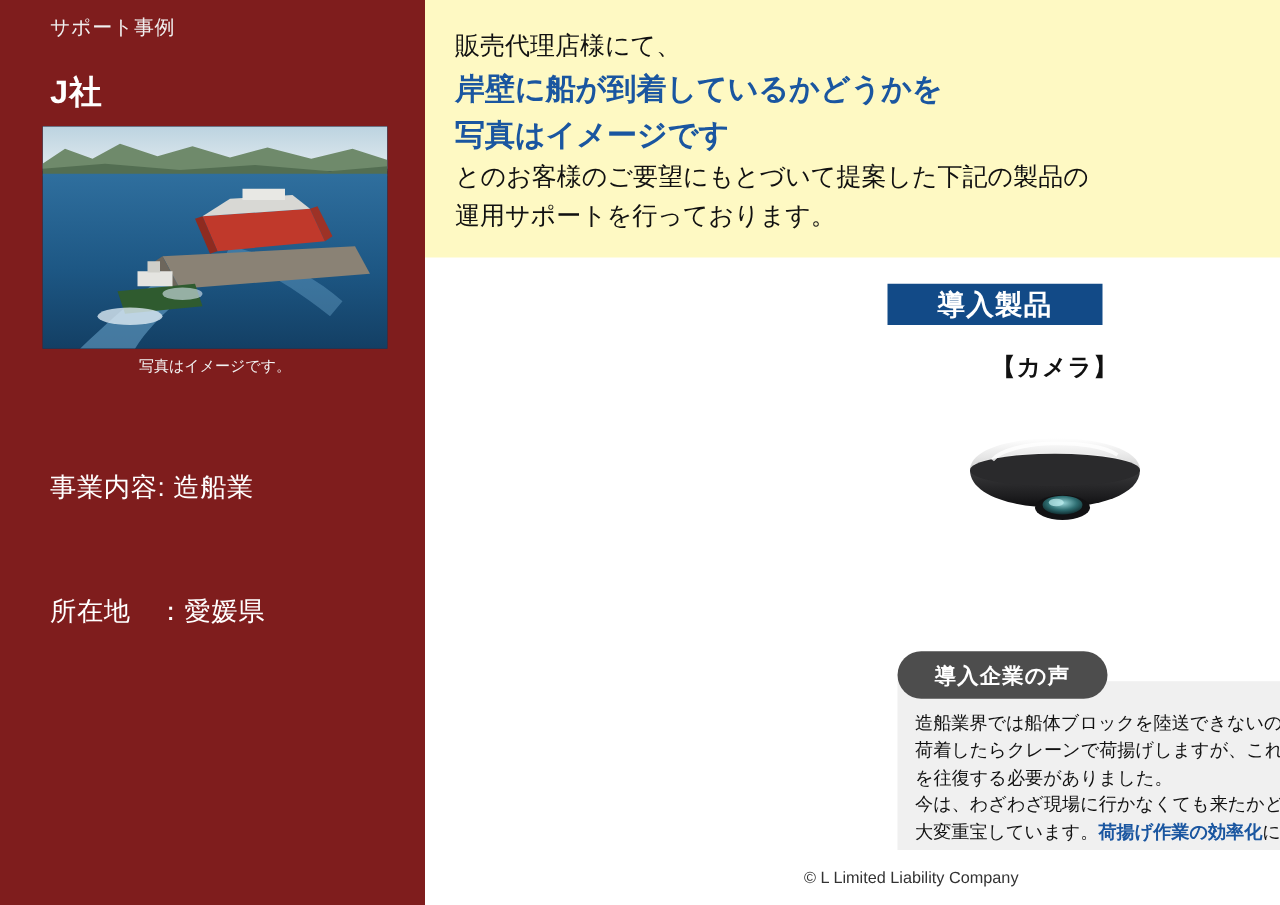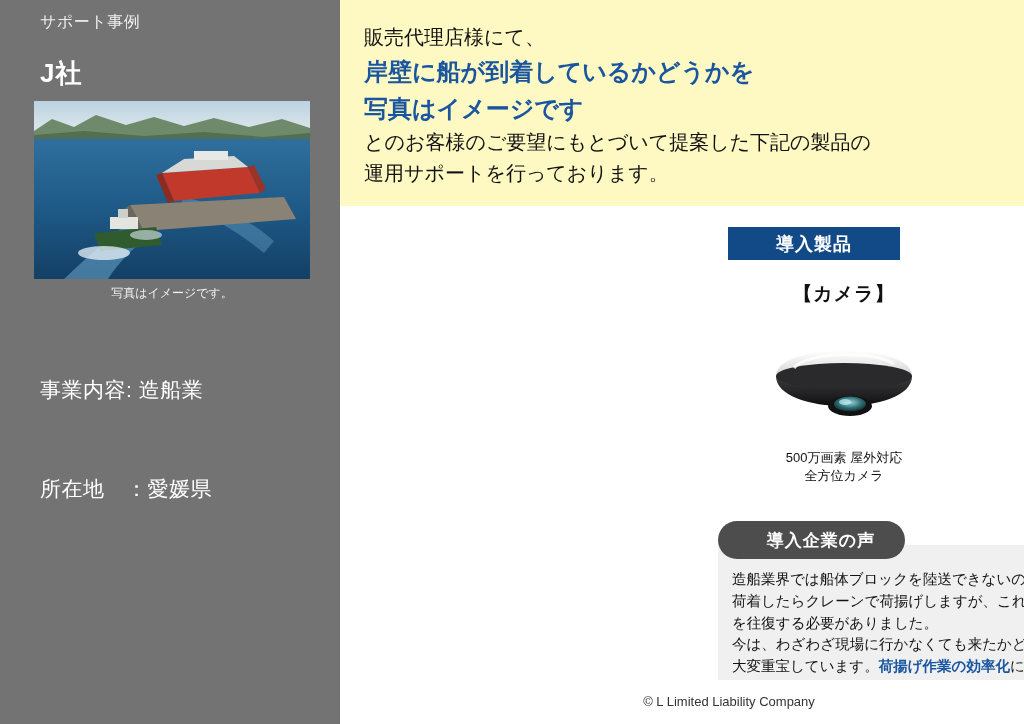--- a/index.html
+++ b/index.html
@@ -17,21 +17,21 @@
     position: relative;
     width: 1024px;
     height: 724px;
     display: flex;
   }
 
   
   .sidebar {
     width: 340px;
     height: 724px;
-    background: #737373;
+    background: #7f1d1d;
     color: #ffffff;
     position: relative;
     flex: 0 0 340px;
     box-sizing: border-box;
   }
   .sidebar-label {
     position: absolute;
     left: 40px;
     top: 12px;
     font-size: 16px;
@@ -112,27 +112,26 @@
 
   
   .section-tag {
     position: absolute;
     left: 370px;
     top: 227px;
     width: 172px;
     height: 33px;
     background: #124a87;
     color: #ffffff;
-    font-size: 18px;
+    font-size: 22px;
     font-weight: bold;
     display: flex;
     align-items: center;
     justify-content: center;
     letter-spacing: 1px;
-    margin-left: 18px;
   }
   .product {
     position: absolute;
     text-align: center;
   }
   .product-camera { left: 370px; top: 281px; width: 268px; }
   .product-recorder { left: 646px; top: 281px; width: 268px; }
   .product-title {
     font-size: 19px;
     font-weight: bold;
@@ -164,21 +163,20 @@
     background: #4d4d4d;
     color: #ffffff;
     border-radius: 19px;
     font-size: 17px;
     font-weight: bold;
     display: flex;
     align-items: center;
     justify-content: center;
     letter-spacing: 1px;
     z-index: 3;
-    padding-left: 19px;
   }
   .voice-box {
     position: absolute;
     left: 378px;
     top: 545px;
     width: 590px;
     height: 135px;
     background: #f0f0f0;
     box-sizing: border-box;
     padding: 24px 14px 0 14px;
@@ -302,22 +300,20 @@
           <path d="M22 52 C22 92, 158 92, 158 52 Z" fill="url(#domeBody)"></path>
           <ellipse cx="90" cy="52" rx="68" ry="13" fill="#2a2a2c"></ellipse>
 
           <ellipse cx="96" cy="82" rx="22" ry="10" fill="#121214"></ellipse>
           <ellipse cx="96" cy="80" rx="16" ry="7.5" fill="url(#lensGrad)"></ellipse>
           <ellipse cx="91" cy="78" rx="6" ry="3" fill="#bfeef0" opacity="0.7"></ellipse>
 
           <path d="M40 44 C52 28, 120 26, 140 40" stroke="#ffffff" stroke-width="3" fill="none" opacity="0.8"></path>
         </svg>
       </div>
-      <div class="product-caption">500万画素 屋外対応
-全方位カメラ</div>
     </div>
 
     <div class="product product-recorder">
       <div class="product-title">【レコーダー】</div>
       <div class="product-image">
         
       </div>
       <div class="product-caption">スタンドアロンレコーダー 4ch</div>
     </div>
 

